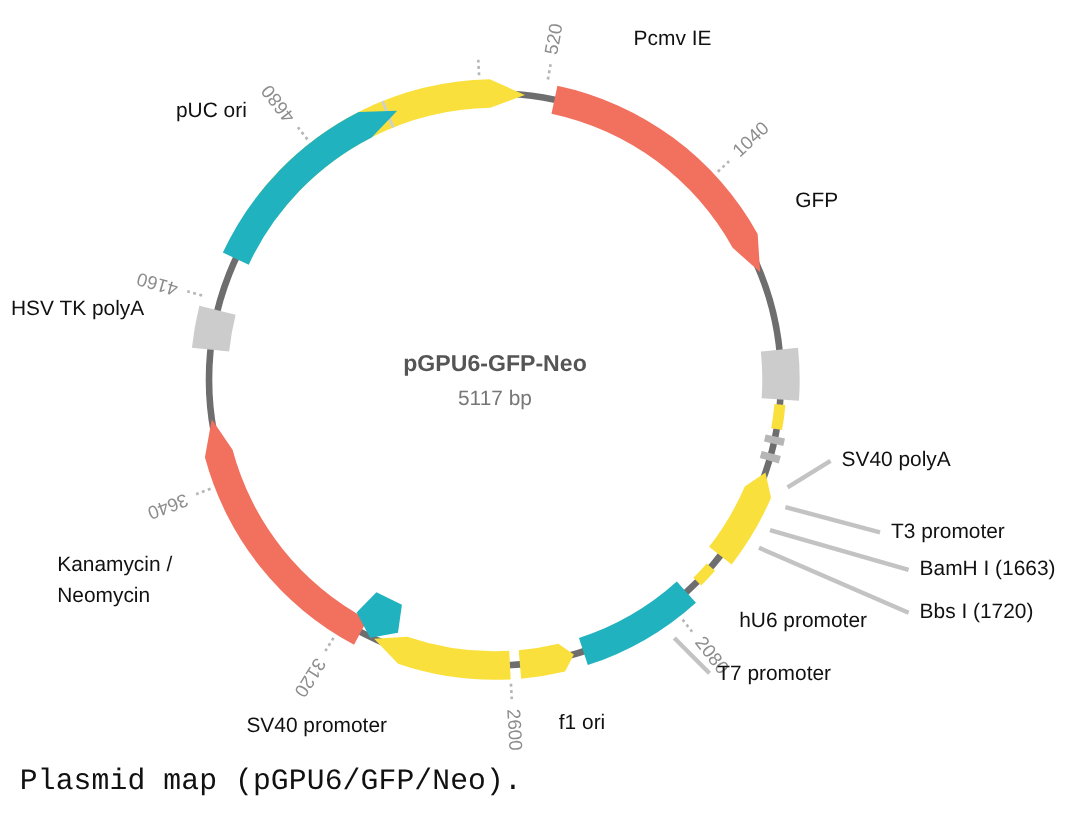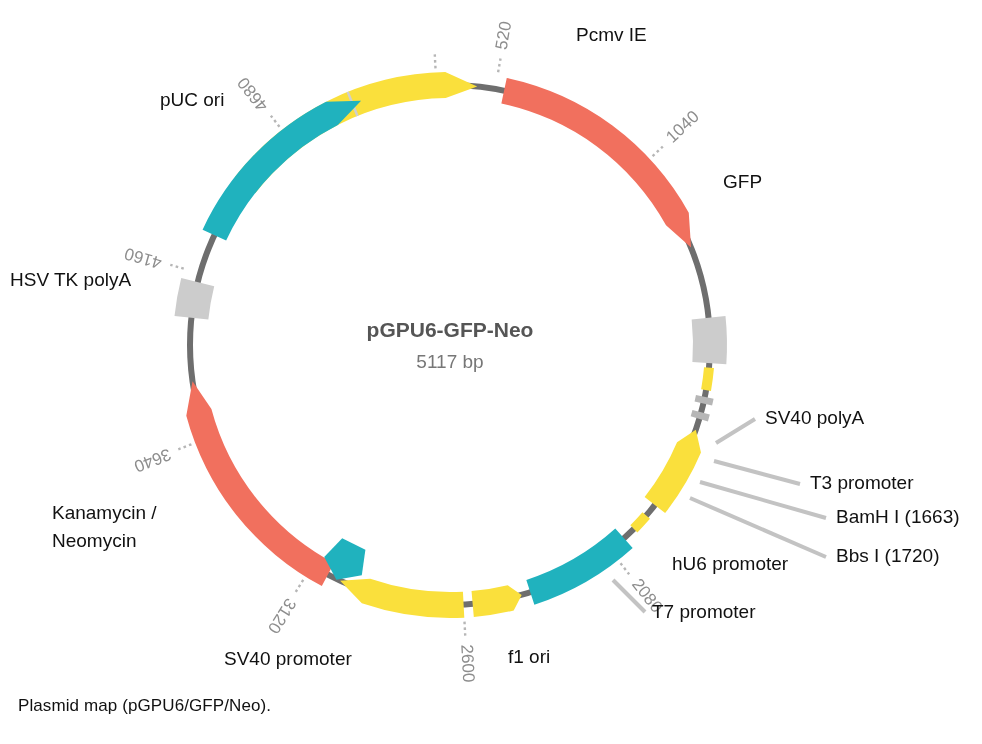--- a/index.html
+++ b/index.html
@@ -67,22 +67,22 @@
   }
   .tick-mark {
     stroke: #b6b6b6;
     stroke-width: 2.4;
     stroke-dasharray: 2.6 3.2;
   }
   .caption {
     position: absolute;
     left: 18px;
     top: 696px;
-    font-family: Liberation Sans, sans-serif;
-    font-size: 17px;
+    font-family: Liberation Mono, monospace;
+    font-size: 27px;
     color: #111111;
     letter-spacing: 0.1px;
   }
 </style>
 </head>
 <body>
 
 <div id="plasmid-figure">
   <svg id="plasmid-svg" viewBox="0 0 982 690">
     <g id="backbone-group">

